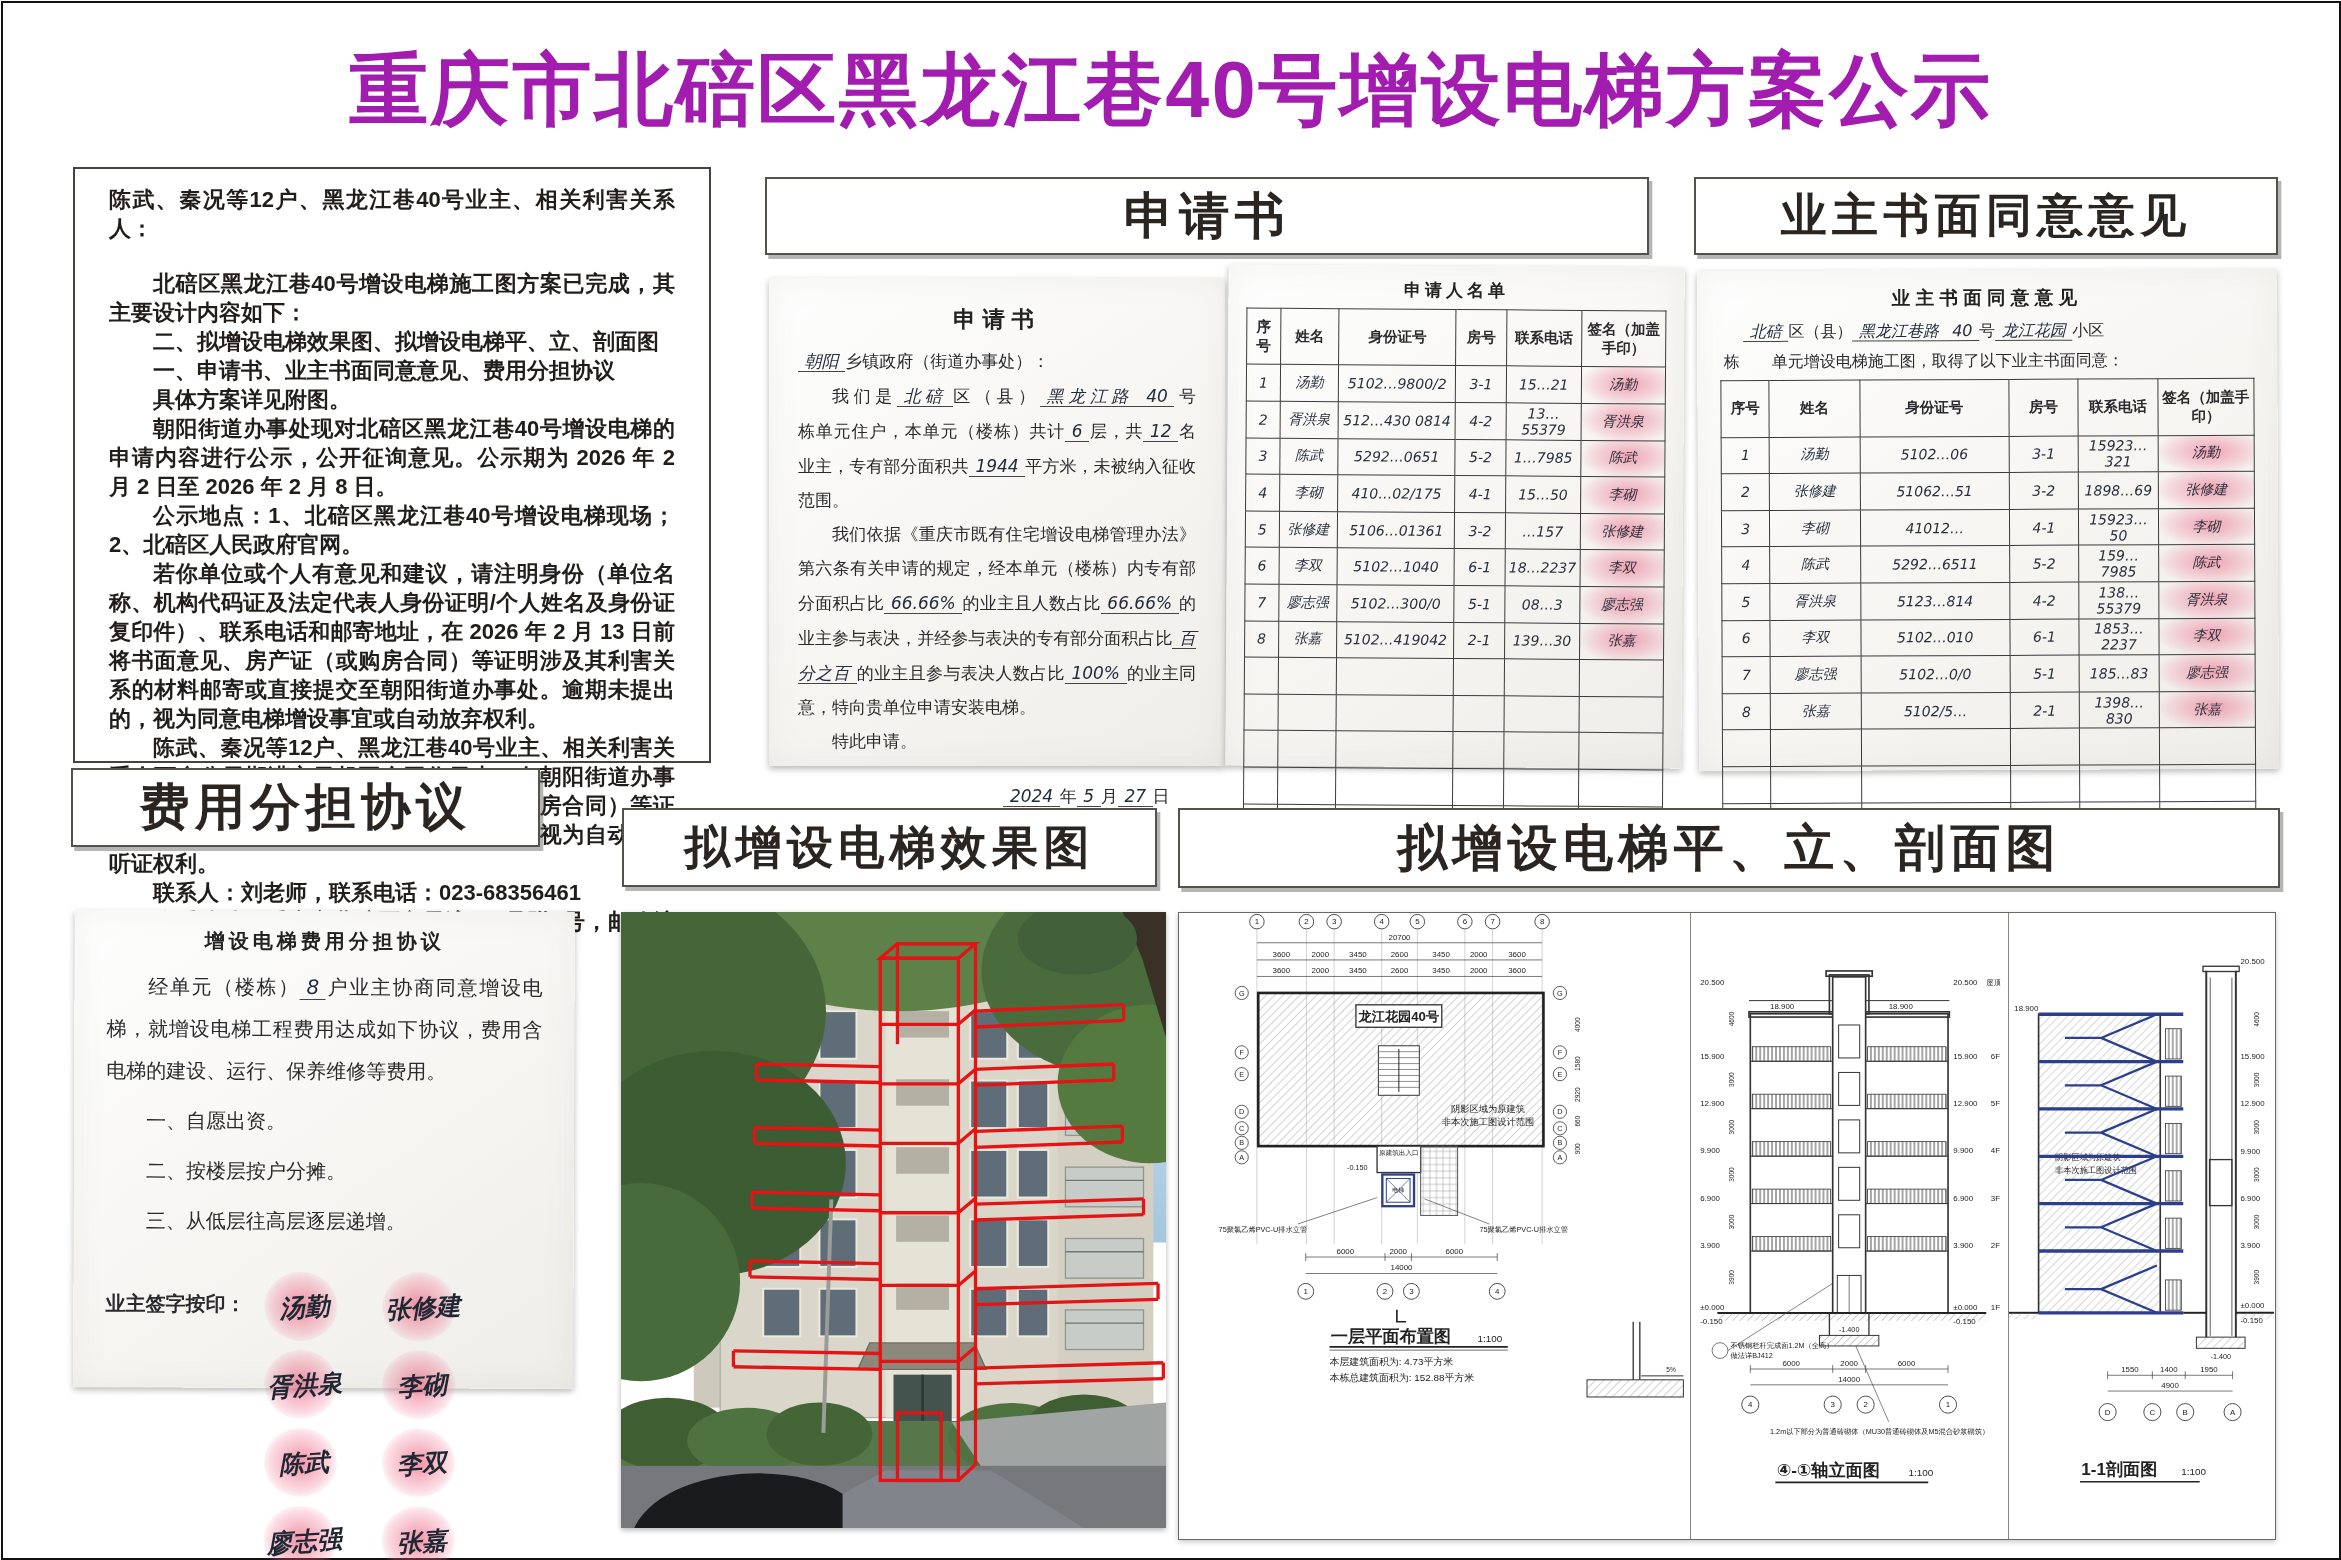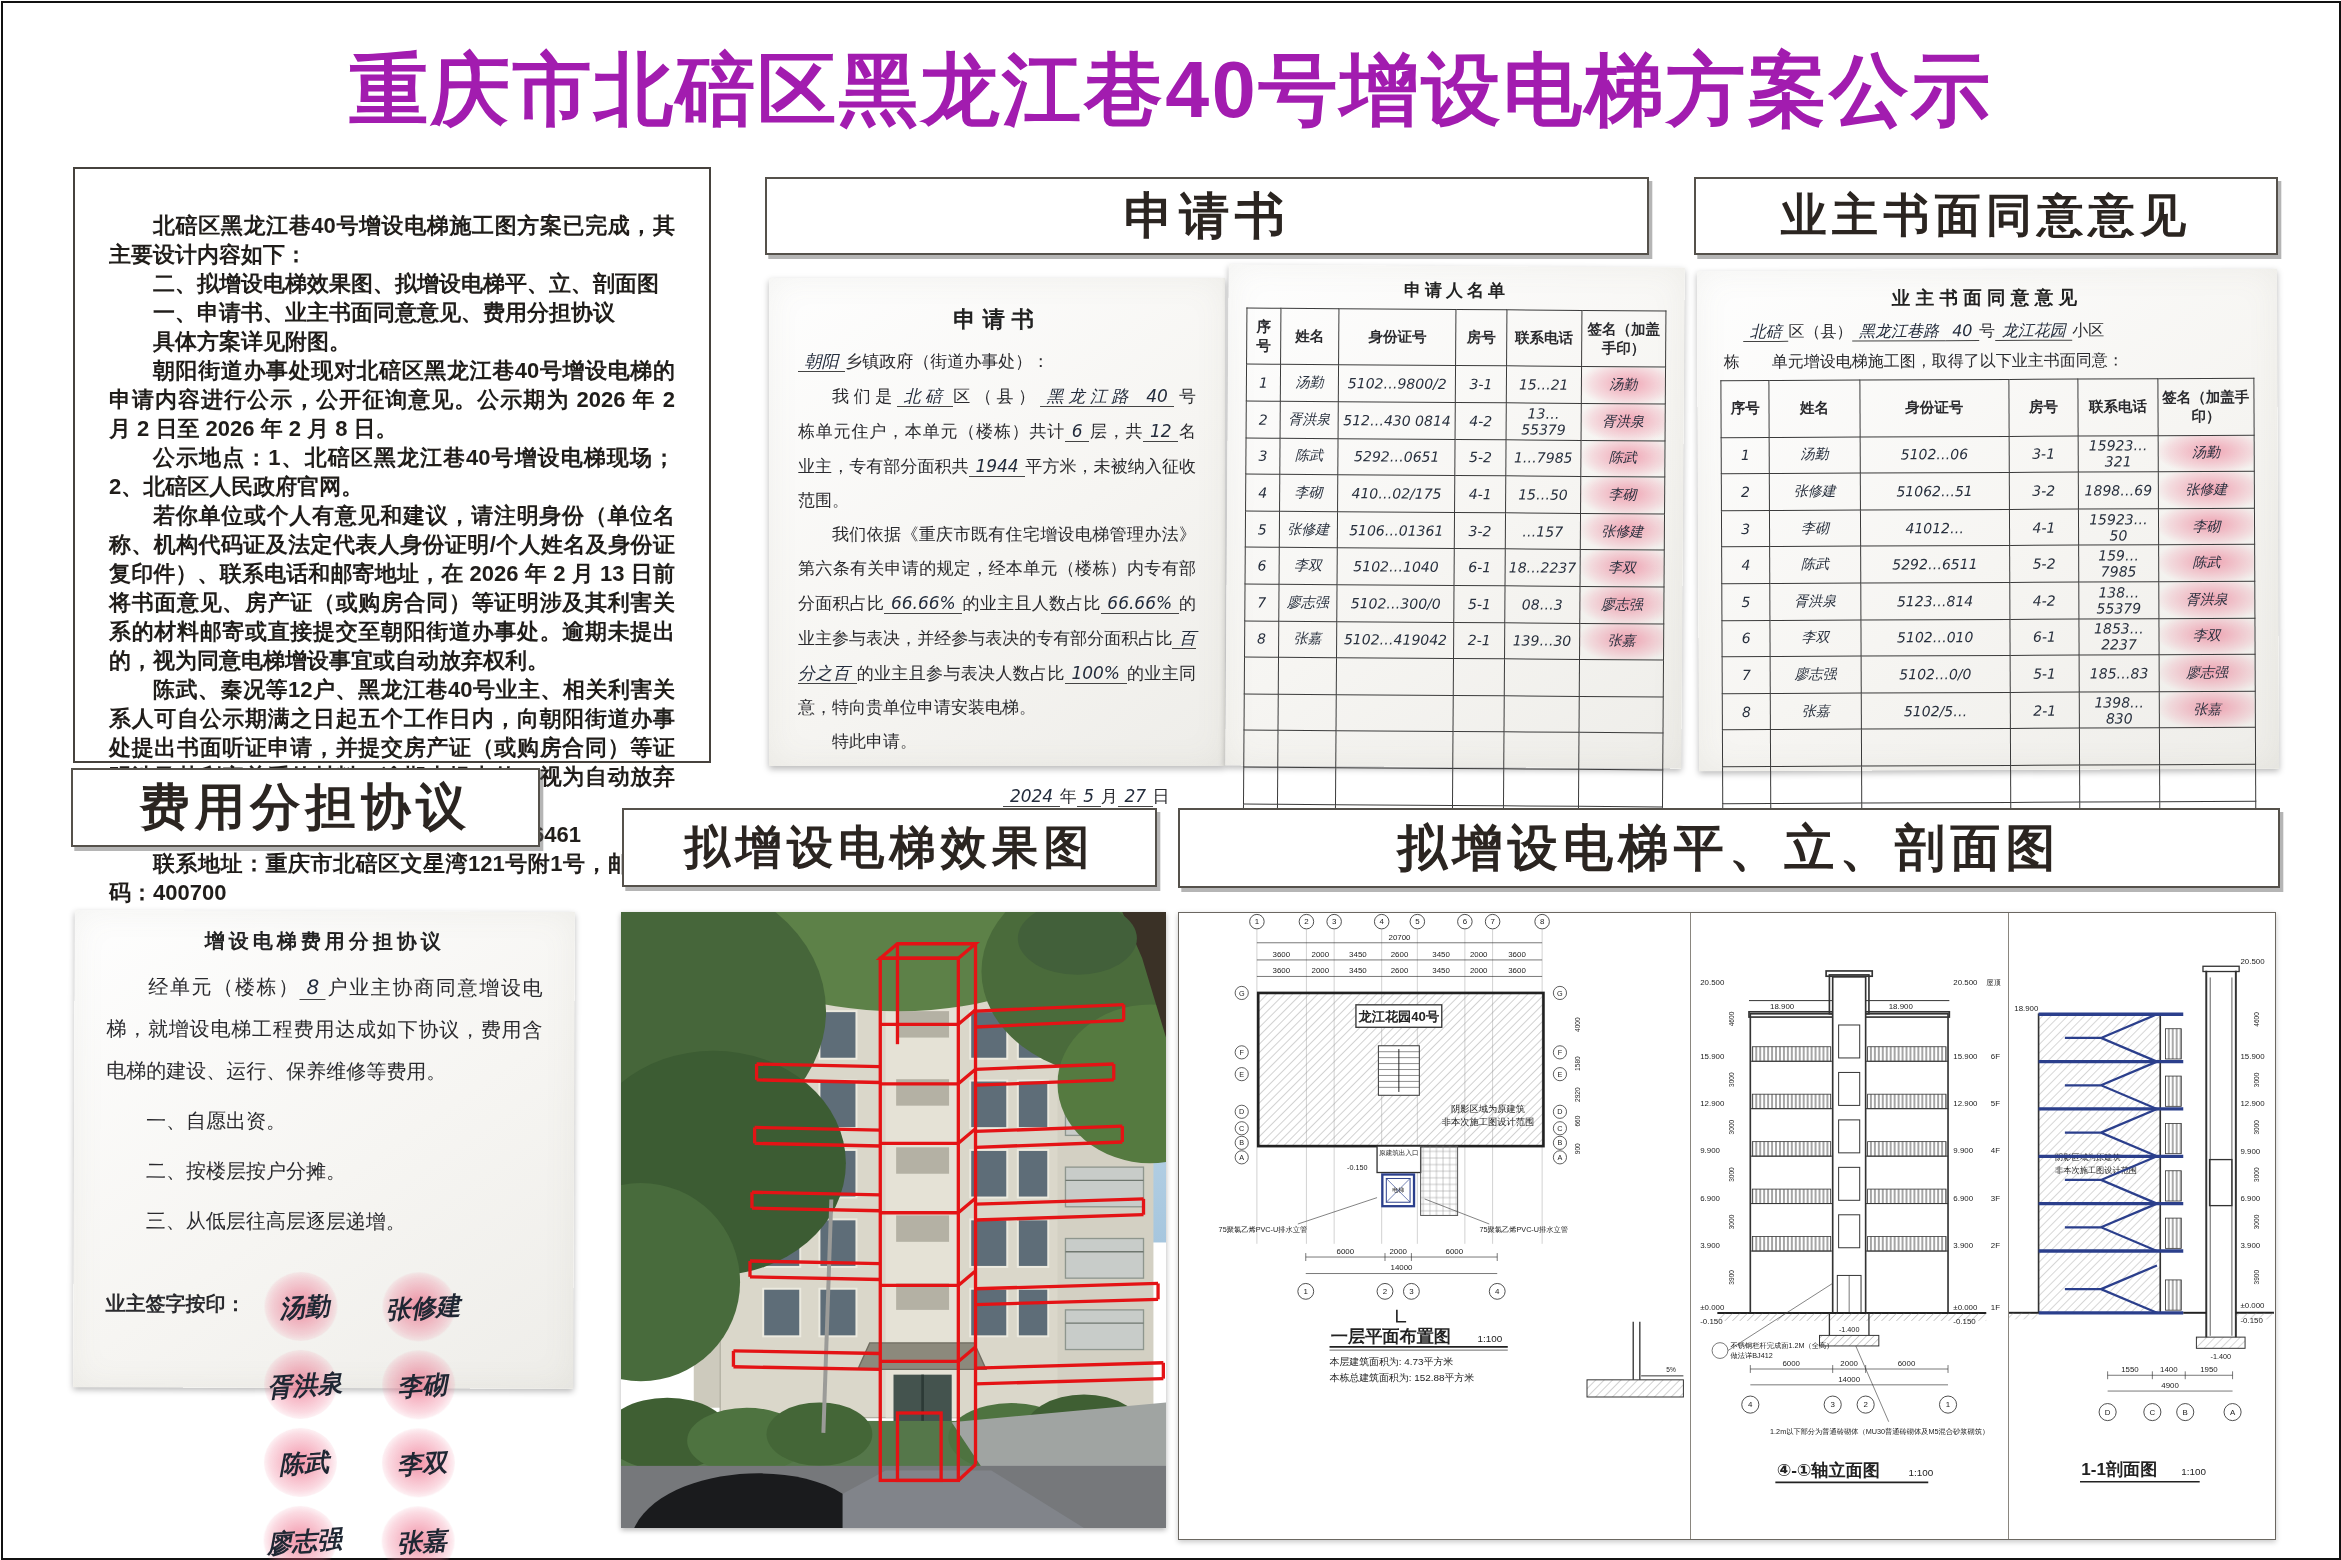--- a/index.html
+++ b/index.html
@@ -85,20 +85,21 @@
   .d-title{font-weight:700;}
 </style>
 </head>
 <body>
 
 <div class="frame"></div>
 
 <h1 class="page-title">重庆市北碚区黑龙江巷40号增设电梯方案公示</h1>
 
 <section class="notice">
+  <p>陈武、秦况等12户、黑龙江巷40号业主、相关利害关系人：</p>
   <div class="gap"></div>
   <p class="ind">北碚区黑龙江巷40号增设电梯施工图方案已完成，其主要设计内容如下：</p>
   <p class="ind">二、拟增设电梯效果图、拟增设电梯平、立、剖面图</p>
   <p class="ind">一、申请书、业主书面同意意见、费用分担协议</p>
   <p class="ind">具体方案详见附图。</p>
   <p class="ind">朝阳街道办事处现对北碚区黑龙江巷40号增设电梯的申请内容进行公示，公开征询意见。公示期为 2026 年 2 月 2 日至 2026 年 2 月 8 日。</p>
   <p class="ind">公示地点：1、北碚区黑龙江巷40号增设电梯现场；2、北碚区人民政府官网。</p>
   <p class="ind">若你单位或个人有意见和建议，请注明身份（单位名称、机构代码证及法定代表人身份证明/个人姓名及身份证复印件）、联系电话和邮寄地址，在 2026 年 2 月 13 日前将书面意见、房产证（或购房合同）等证明涉及其利害关系的材料邮寄或直接提交至朝阳街道办事处。逾期未提出的，视为同意电梯增设事宜或自动放弃权利。</p>
   <p class="ind">陈武、秦况等12户、黑龙江巷40号业主、相关利害关系人可自公示期满之日起五个工作日内，向朝阳街道办事处提出书面听证申请，并提交房产证（或购房合同）等证明涉及其利害关系的材料。逾期未提出的，视为自动放弃听证权利。</p>
   <p class="ind">联系人：刘老师，联系电话：023-68356461</p>

